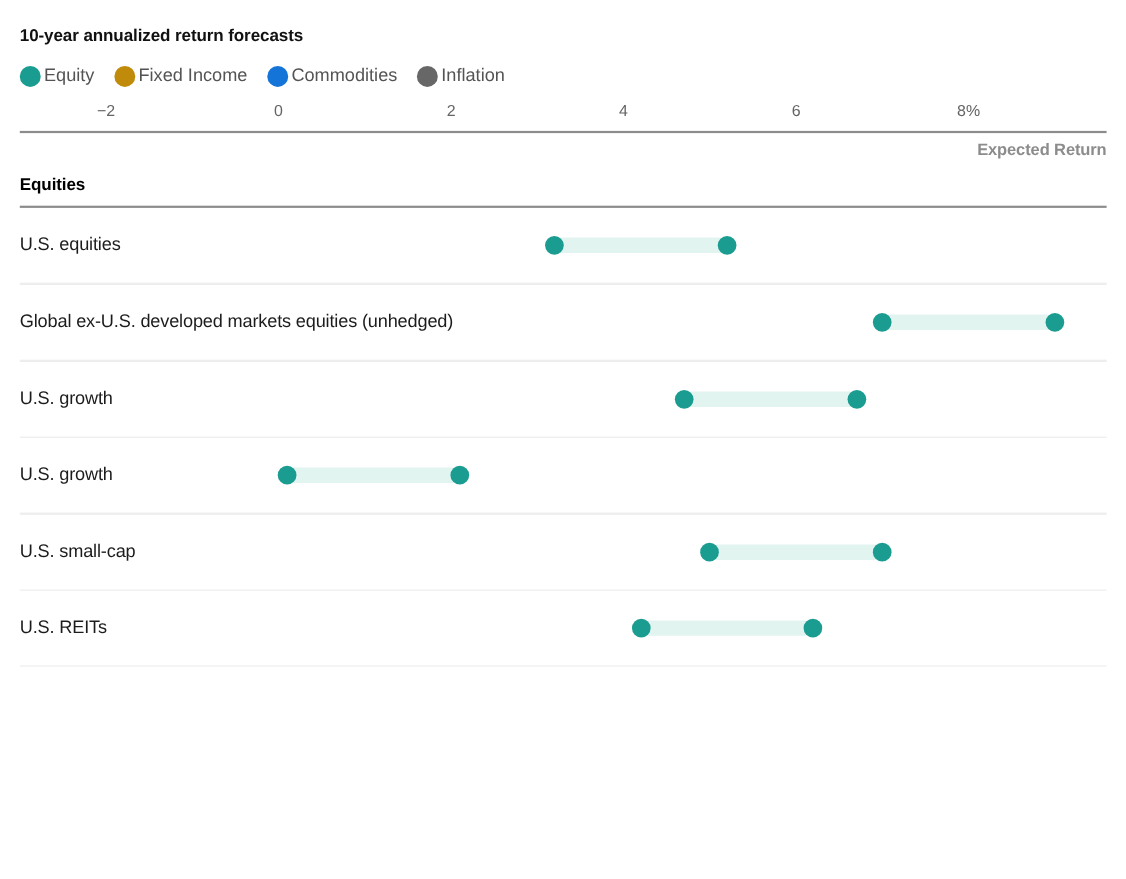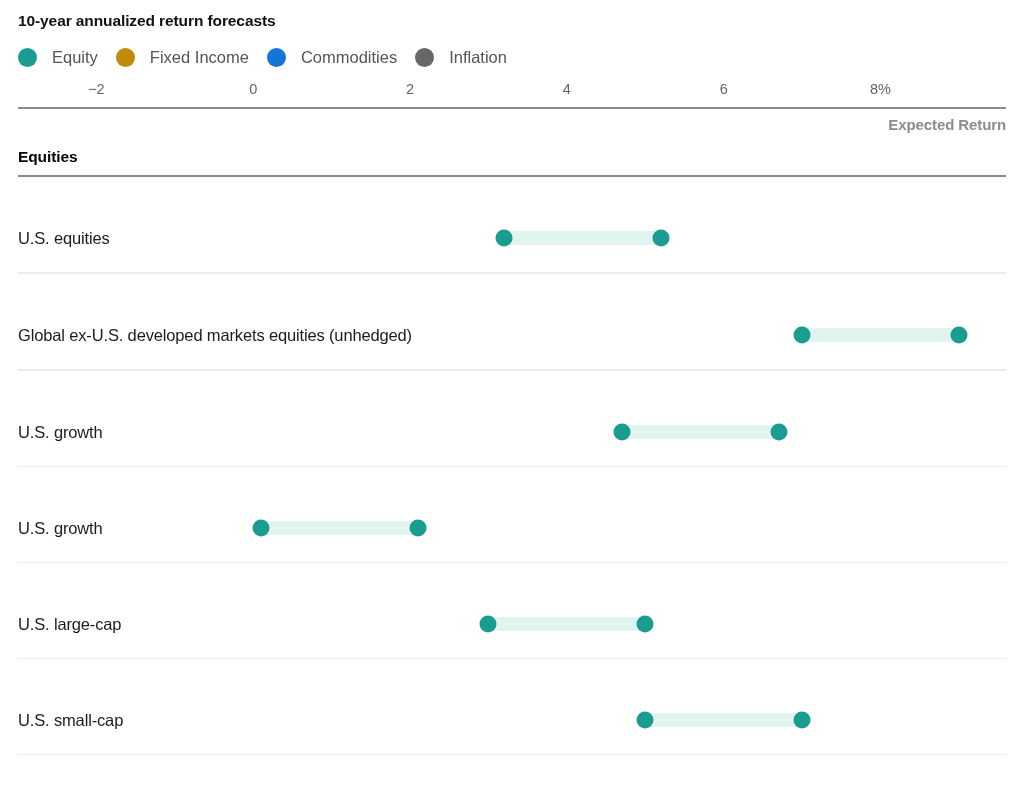--- a/index.html
+++ b/index.html
@@ -13,21 +13,21 @@
     overflow: hidden;
     font-family: "Liberation Sans", sans-serif;
     color: #1a1a1a;
     position: relative;
   }
   .chart-wrap {
     position: relative;
     width: 1024px;
     height: 799px;
     box-sizing: border-box;
-    padding: 4px 18px;
+    padding: 16px 18px;
   }
   
   .chart-title {
     font-size: 15.5px;
     font-weight: bold;
     letter-spacing: -0.1px;
     color: #111111;
     padding-top: 7px;
     line-height: 20px;
   }
@@ -35,21 +35,21 @@
   .legend {
     display: flex;
     align-items: center;
     gap: 18px;
     margin-top: 14px;
     height: 24px;
   }
   .legend-item {
     display: flex;
     align-items: center;
-    gap: 15px;
+    gap: 3px;
   }
   .legend-swatch {
     width: 19px;
     height: 19px;
     border-radius: 50%;
     flex: 0 0 auto;
   }
   .legend-label {
     font-size: 16.5px;
     color: #545454;
@@ -102,21 +102,20 @@
     background: #8c8c8c;
   }
   .rule-light {
     height: 1px;
     background: #ebebeb;
   }
   
   .row {
     position: relative;
     height: 68px;
-    margin-top: 27px;
   }
   .row-label {
     position: absolute;
     left: 0;
     top: 50%;
     transform: translateY(-50%);
     font-size: 16.5px;
     color: #1c1c1c;
     white-space: nowrap;
     letter-spacing: -0.15px;
@@ -220,28 +219,20 @@
       <div class="rule-light"></div>
       <div class="row">
         <div class="row-label">U.S. growth</div>
         <div class="plot">
           <div class="range-track" style="left: 243.079px; width: 156.825px;"></div>
           <div class="range-dot" style="left: 243.079px; background: rgb(27, 156, 145);"></div>
           <div class="range-dot" style="left: 399.905px; background: rgb(27, 156, 145);"></div>
         </div>
       </div>
       <div class="rule-light"></div>
-      <div class="row">
-        <div class="row-label">U.S. large-cap</div>
-        <div class="plot">
-          <div class="range-track" style="left: 470.476px; width: 156.825px;"></div>
-          <div class="range-dot" style="left: 470.476px; background: rgb(27, 156, 145);"></div>
-          <div class="range-dot" style="left: 627.302px; background: rgb(27, 156, 145);"></div>
-        </div>
-      </div>
       <div class="rule-light"></div>
       <div class="row">
         <div class="row-label">U.S. small-cap</div>
         <div class="plot">
           <div class="range-track" style="left: 627.302px; width: 156.825px;"></div>
           <div class="range-dot" style="left: 627.302px; background: rgb(27, 156, 145);"></div>
           <div class="range-dot" style="left: 784.127px; background: rgb(27, 156, 145);"></div>
         </div>
       </div>
       <div class="rule-light"></div>

